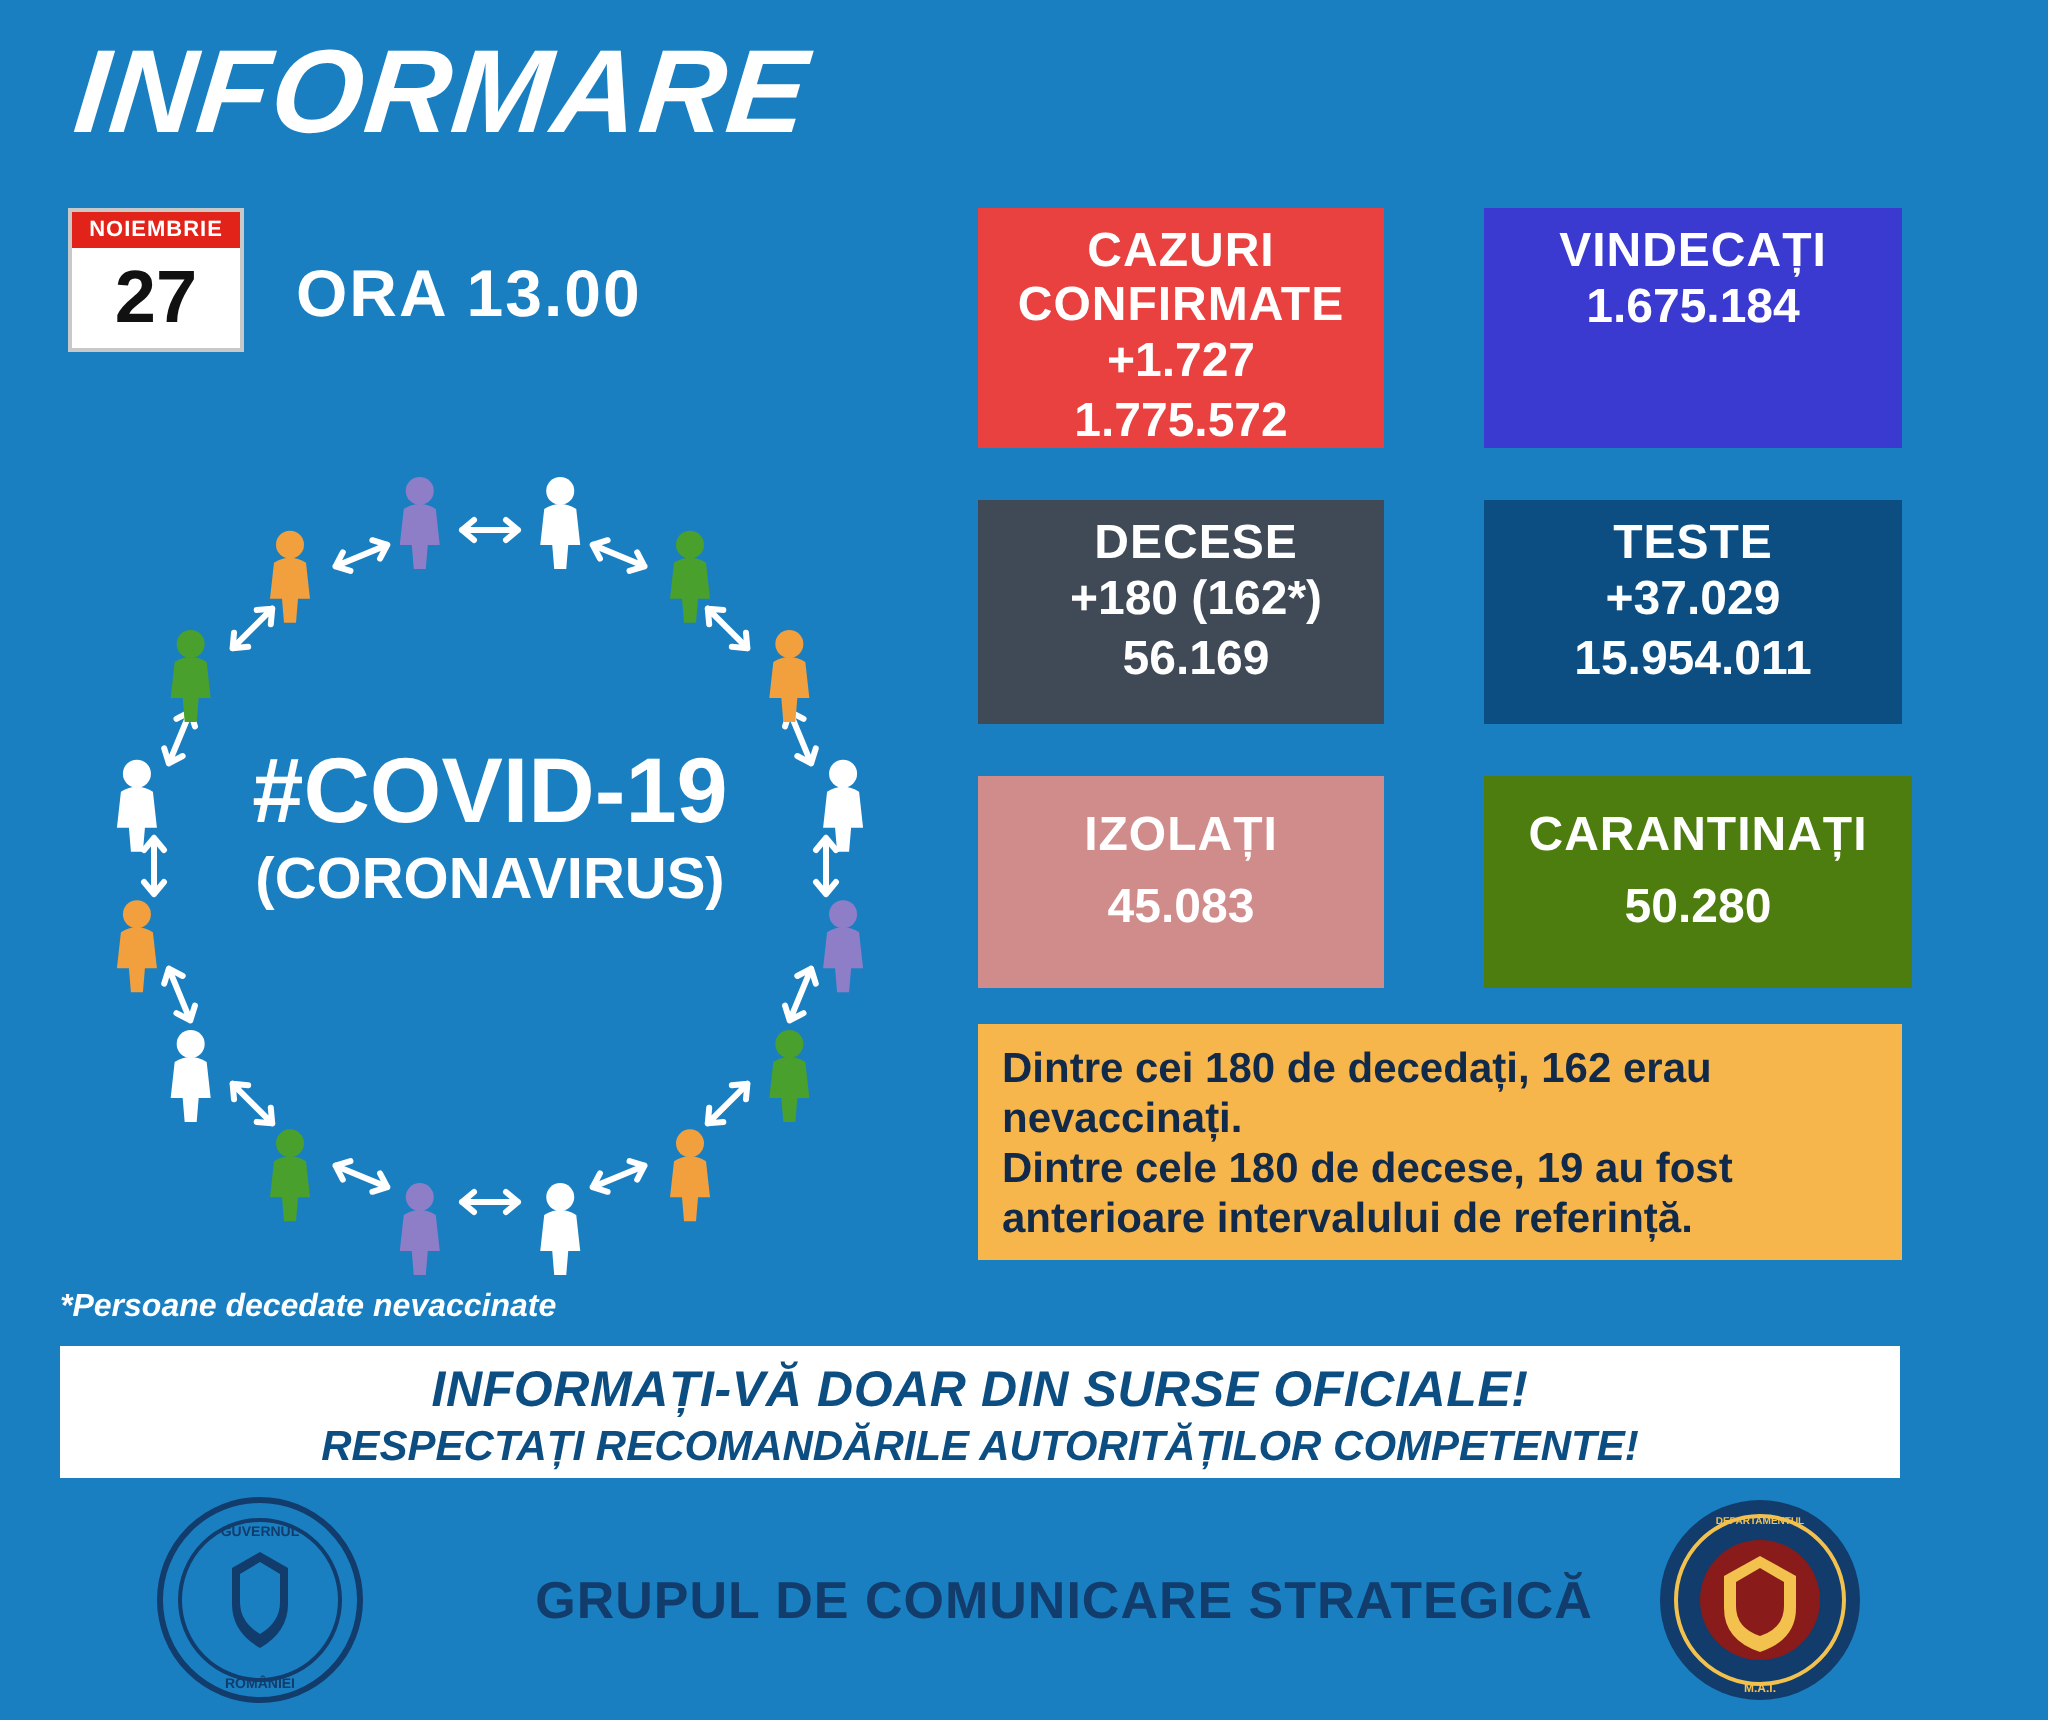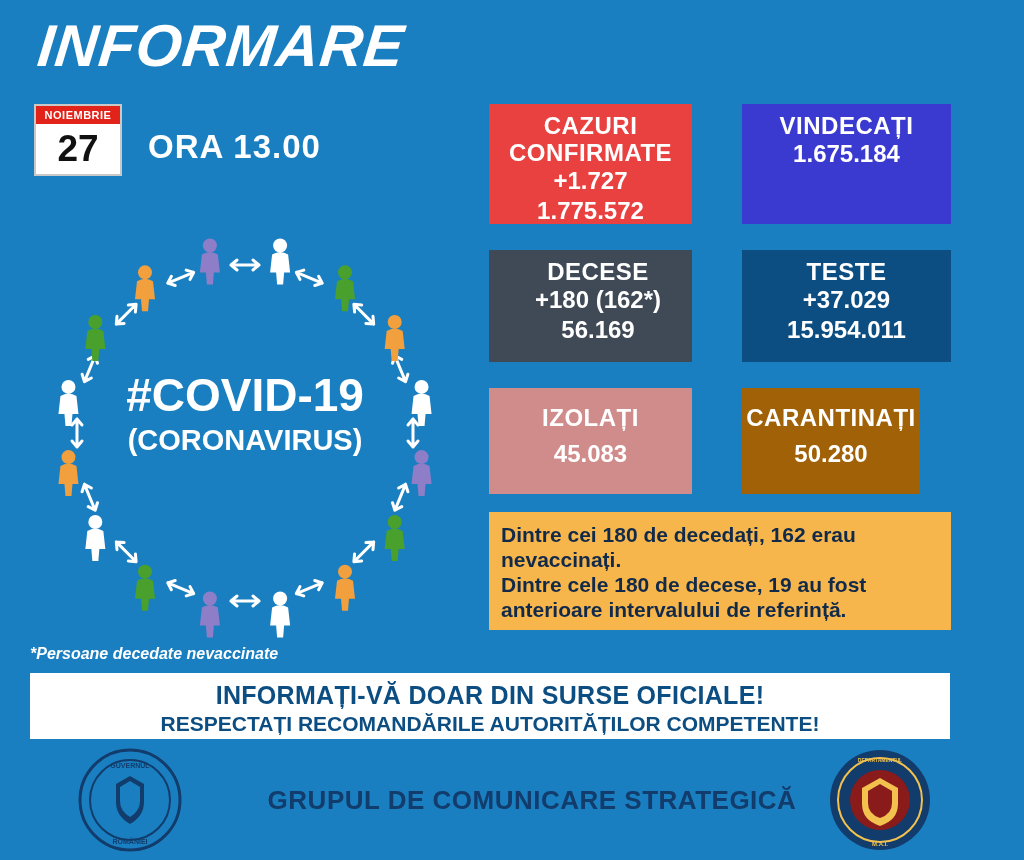--- a/index.html
+++ b/index.html
@@ -110,21 +110,21 @@
     font-size: 24px;
     font-weight: bold;
     line-height: 30px;
   }
 
   #stat-cases      { left: 489px; top: 104px;  width: 203px; height: 120px; background: #e8413f; }
   #stat-recovered  { left: 742px; top: 104px;  width: 209px; height: 120px; background: #3a3ad0; }
   #stat-deaths     { left: 489px; top: 250px;  width: 203px; height: 112px; background: #3f4a56; padding-left: 15px; }
   #stat-tests      { left: 742px; top: 250px;  width: 209px; height: 112px; background: #0d4e82; }
   #stat-isolated   { left: 489px; top: 388px;  width: 203px; height: 106px; background: #d08b8b; }
-  #stat-quarantine { left: 742px; top: 388px;  width: 178px; height: 106px; background: #a16207; }
+  #stat-quarantine { left: 742px; top: 388px;  width: 214px; height: 106px; background: #4d7c0f; }
 
   #stat-isolated .stat-title,
   #stat-quarantine .stat-title { padding-top: 8px; }
   #stat-isolated .stat-line,
   #stat-quarantine .stat-line { padding-top: 8px; }
 
   
   .note-box {
     position: absolute;
     left: 489px;
@@ -153,20 +153,21 @@
   
   .banner {
     position: absolute;
     left: 30px;
     top: 673px;
     width: 920px;
     height: 66px;
     background: #ffffff;
     text-align: center;
     padding-top: 8px;
+    font-style: italic;
   }
   .banner .banner-line1 {
     color: #0d4e82;
     font-size: 25px;
     font-weight: bold;
     letter-spacing: 0.3px;
   }
   .banner .banner-line2 {
     color: #0d4e82;
     font-size: 21px;

